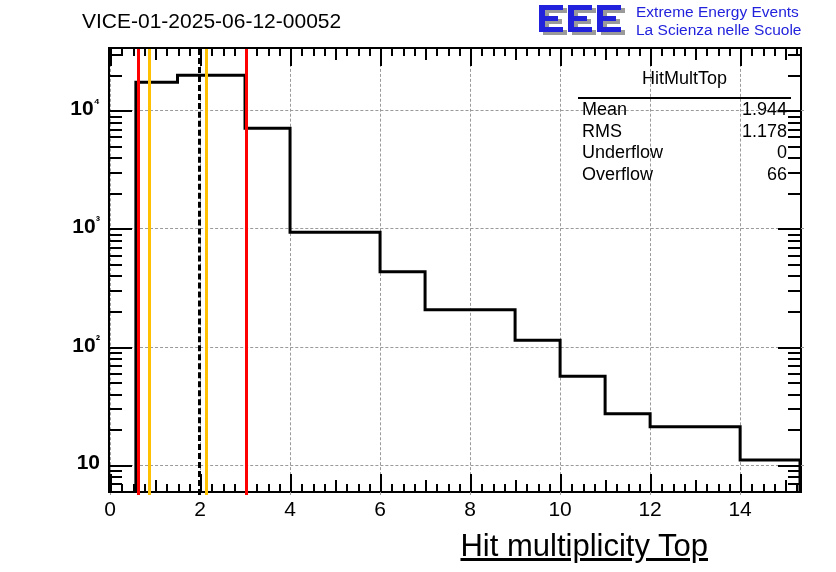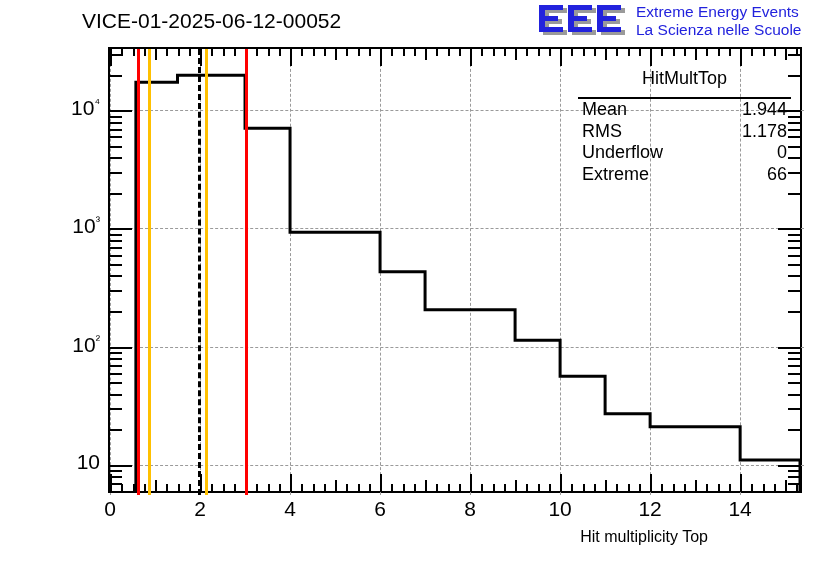--- a/index.html
+++ b/index.html
@@ -26,25 +26,25 @@
 
   .grid-v{position:absolute;top:0;width:0;border-left:1px dashed #9a9a9a;height:446px;}
   .grid-h{position:absolute;left:0;height:0;border-top:1px dashed #9a9a9a;width:694px;}
 
   .tick-b{position:absolute;background:#000;width:2px;bottom:0;}
   .tick-t{position:absolute;background:#000;width:2px;top:0;}
   .tick-l{position:absolute;background:#000;height:2px;left:0;}
   .tick-r{position:absolute;background:#000;height:2px;right:0;}
 
   .xlab{position:absolute;font-size:21px;color:#000;text-align:center;width:60px;}
-  .ylab{position:absolute;font-size:21px;color:#000;text-align:right;width:70px;white-space:nowrap;}
+  .ylab{position:absolute;font-size:21px;color:#000;text-align:right;width:70px;white-space:nowrap;font-weight:bold;}
   .ylab sup{font-size:13px;vertical-align:super;}
 
   
-  #x-axis-title{right:24px;top:528px;font-size:16px;color:#000;white-space:nowrap;}
+  #x-axis-title{right:24px;top:528px;font-size:31px;color:#000;white-space:nowrap;text-decoration:underline;}
 
   
   #stats-box{
     left:578px;top:68px;width:213px;
     background:transparent;font-size:18px;color:#000;
   }
   #stats-title{text-align:center;padding-bottom:8px;border-bottom:2px solid #000;font-size:18px;}
   .stats-row{display:flex;justify-content:space-between;line-height:21.5px;padding:0 4px;}
   .stats-row .k{text-align:left;}
   .stats-row .v{text-align:right;}
@@ -350,19 +350,19 @@
         </div>
         <div class="stats-row">
           <span class="k">RMS</span>
           <span class="v">1.178</span>
         </div>
         <div class="stats-row">
           <span class="k">Underflow</span>
           <span class="v">0</span>
         </div>
         <div class="stats-row">
-          <span class="k">Extreme</span>
+          <span class="k">Overflow</span>
           <span class="v">66</span>
         </div>
       </div>
   </div>
 
 </div>
 
 </body></html>

